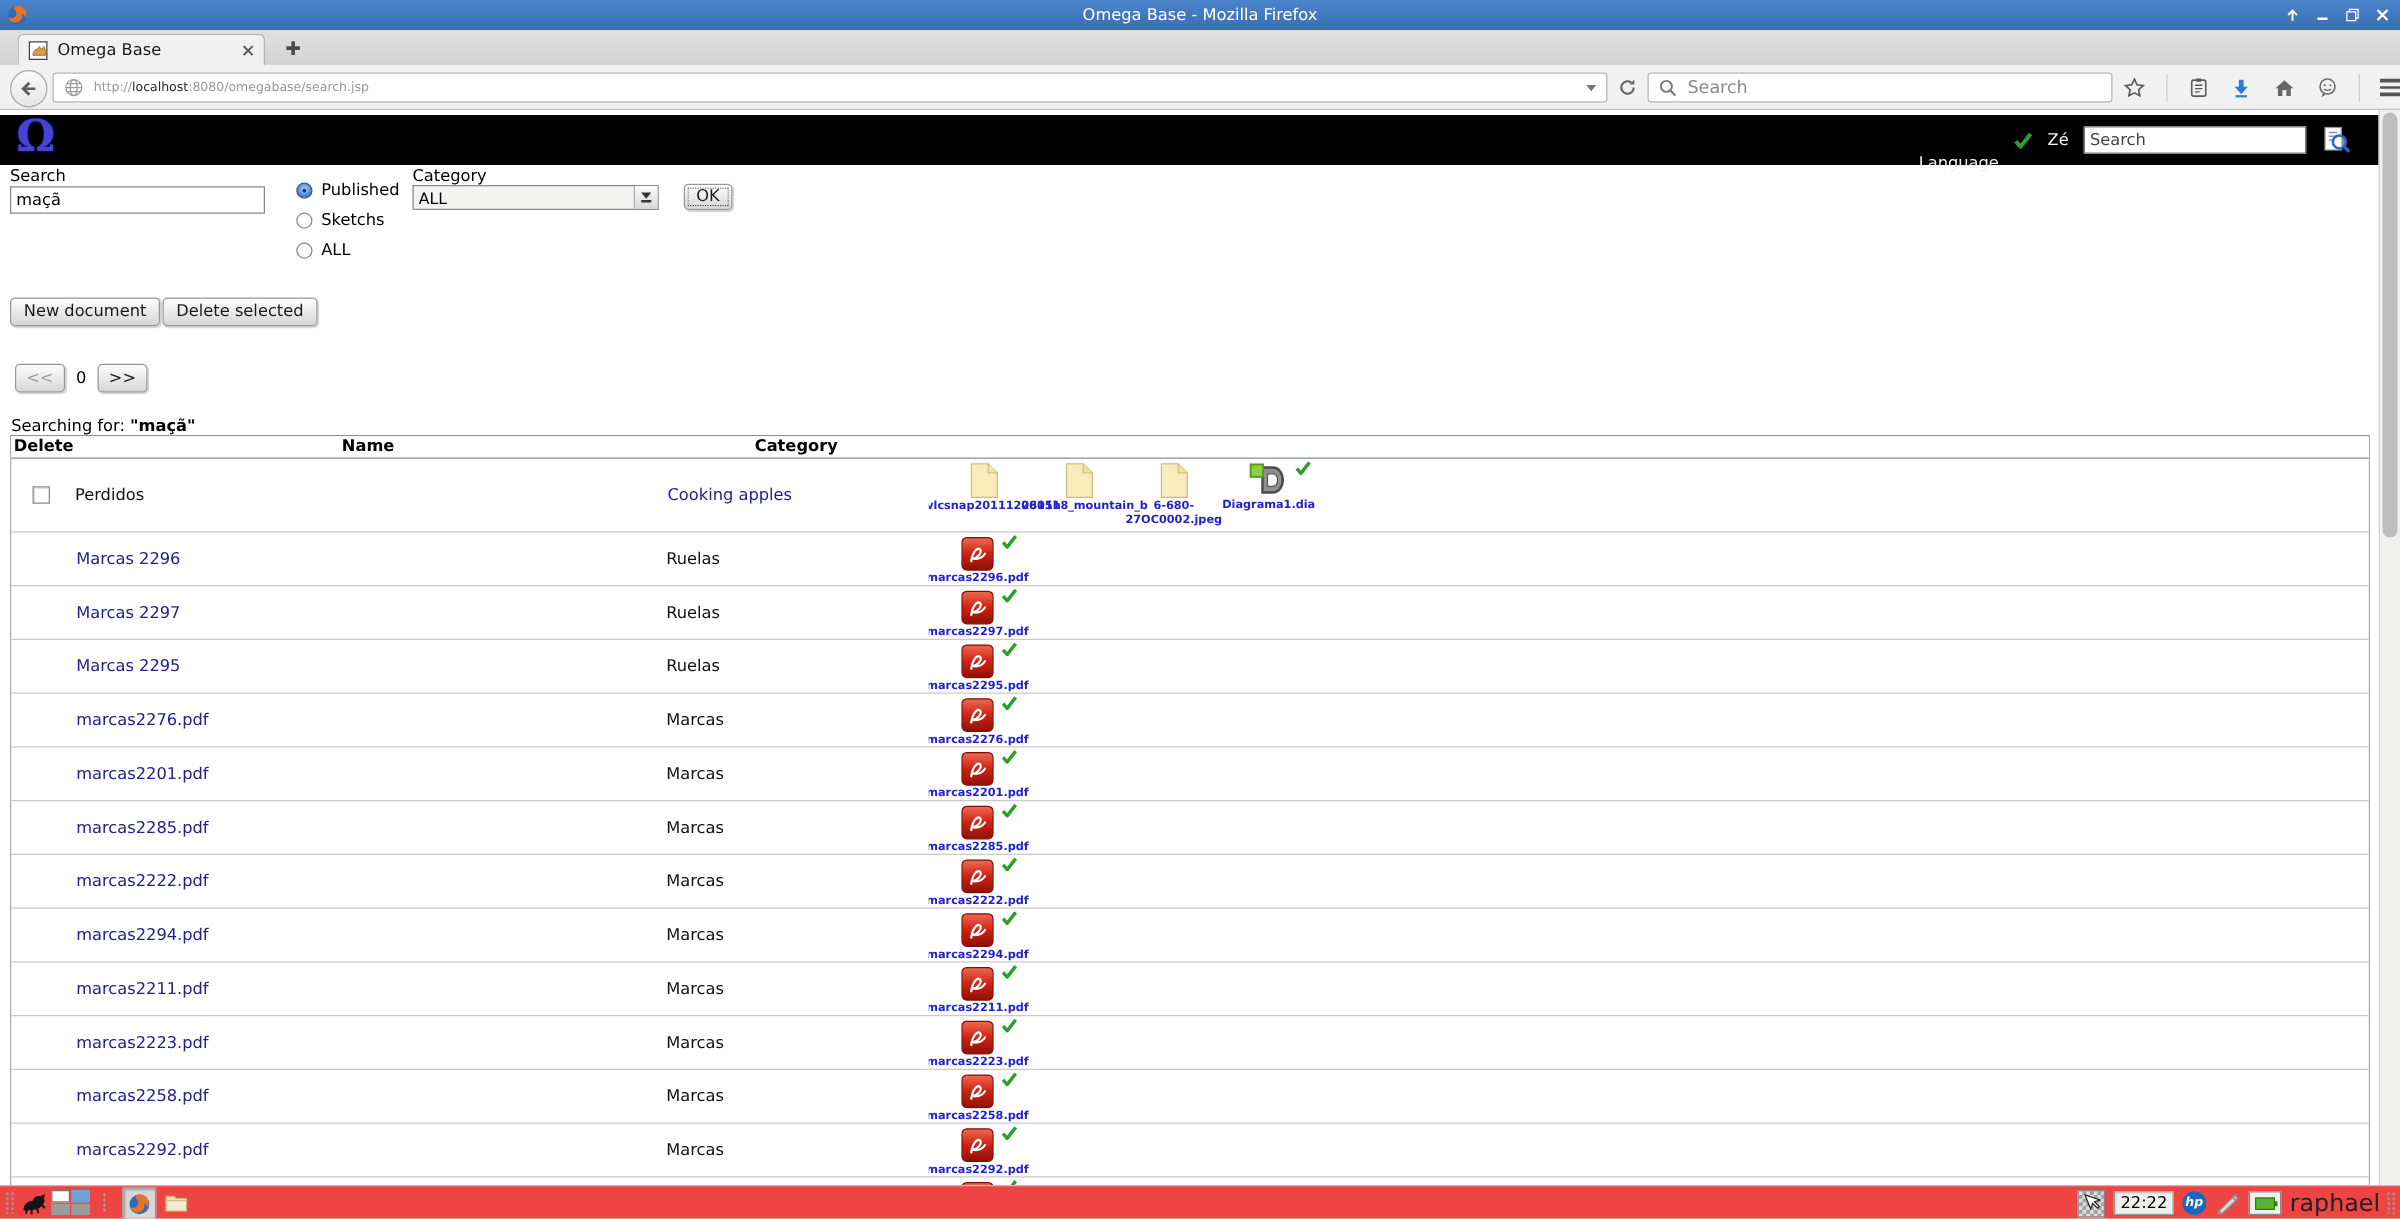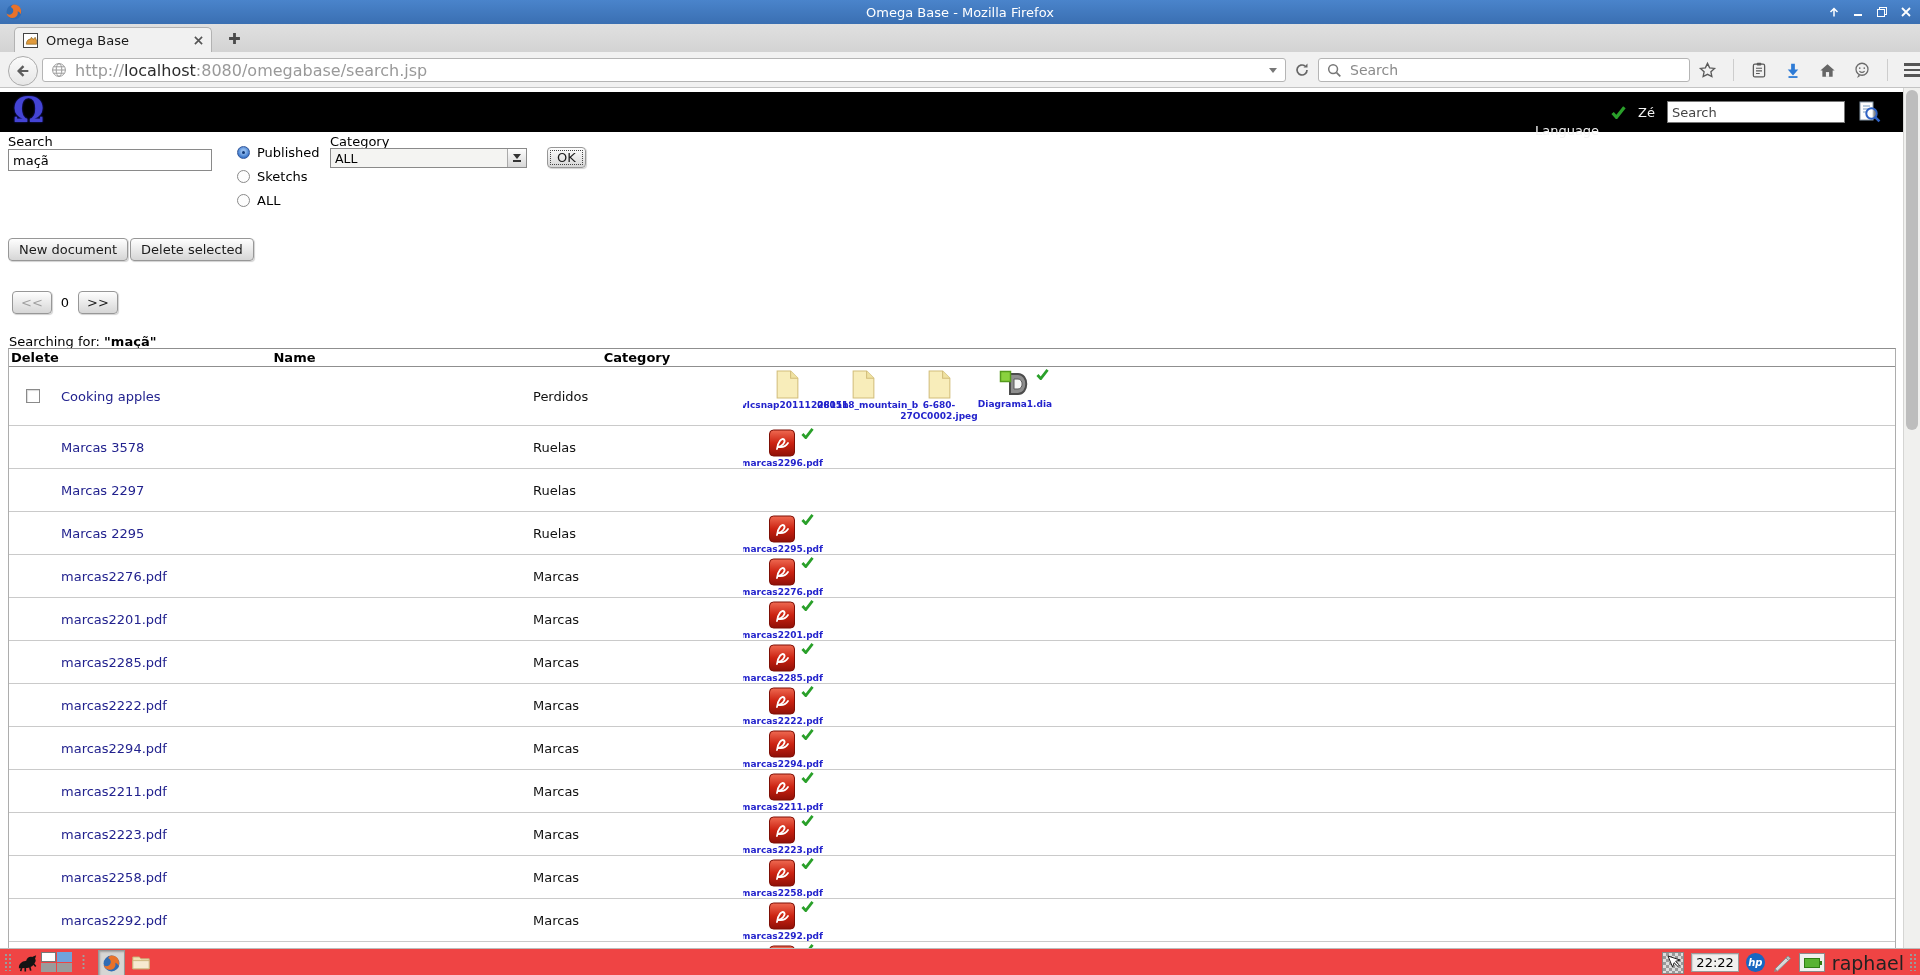--- a/index.html
+++ b/index.html
@@ -28,21 +28,21 @@
 
   
   .navbar{position:absolute;top:52px;left:0;width:1920px;height:36px;background:#f1f1f1;
           border-bottom:1px solid #c4c4c4;box-sizing:border-box;}
   .backbtn{position:absolute;left:8px;top:4px;width:28px;height:28px;border:1px solid #ababab;
            border-radius:50%;background:linear-gradient(#fbfbfb,#e6e6e6);
            display:flex;align-items:center;justify-content:center;cursor:pointer;}
   .urlfield{position:absolute;left:42px;top:6px;width:1244px;height:24px;background:#fff;
             border:1px solid #b5b5b5;border-radius:3px;box-sizing:border-box;
             display:flex;align-items:center;padding:0 8px;gap:8px;cursor:text;}
-  .url-text{font-size:16px;color:#999;white-space:nowrap;flex:1;}
+  .url-text{font-size:10px;color:#999;white-space:nowrap;flex:1;}
   .url-host{color:#2b2b2b;}
   .url-chevron{width:0;height:0;border-left:4px solid transparent;border-right:4px solid transparent;
                border-top:5px solid #777;}
   .reloadbtn{position:absolute;left:1294px;top:10px;cursor:pointer;}
   .searchfield{position:absolute;left:1318px;top:6px;width:372px;height:24px;background:#fff;
                border:1px solid #b5b5b5;border-radius:3px;box-sizing:border-box;
                display:flex;align-items:center;padding:0 8px;gap:8px;cursor:text;}
   .sf-placeholder{color:#8a8a8a;font-size:14px;}
   .nav-icons{position:absolute;left:1698px;top:0;height:36px;display:flex;align-items:center;gap:16px;}
   .nav-sep{width:1px;height:22px;background:#cdcdcd;}
@@ -365,25 +365,25 @@
     <div class="thead">
       <span class="th left">Delete</span>
       <span class="th">Name</span>
       <span class="th">Category</span>
     </div>
     <div>
         <div class="trow tall">
           <div class="cell c-del">
             <span class="checkbox"></span>
           </div>
+          <div class="cell c-cat">
+            <span class="catval">Perdidos</span>
+          </div>
           <div class="cell c-name">
             <span class="rowlink">Cooking apples</span>
-          </div>
-          <div class="cell c-cat">
-            <span class="catval">Perdidos</span>
           </div>
           <div class="cell c-att">
             <span class="attitem image">
               <span class="atticon">
                 <svg width="25" height="29" viewBox="0 0 24 28">
                   <path d="M2 1h13l7 7v19H2z" fill="#f8edba" stroke="#d2bd7a"></path>
                   <path d="M15 1v7h7" fill="#efe2a2" stroke="#d2bd7a"></path>
                 </svg>
               </span>
               <span class="attlabel">vlcsnap2011122811h</span>
@@ -419,21 +419,21 @@
                   <path d="M1.5 6.5l3.6 4L12.5 1" stroke="#2aa02a" stroke-width="3" fill="none"></path>
                 </svg>
               </span>
               <span class="attlabel">Diagrama1.dia</span>
             </span>
           </div>
         </div>
         <div class="trow">
           <div class="cell c-del"></div>
           <div class="cell c-name">
-            <span class="rowlink">Marcas 3578</span>
+            <span class="rowlink">Marcas 2296</span>
           </div>
           <div class="cell c-cat">
             <span class="catval">Ruelas</span>
           </div>
           <div class="cell c-att">
             <span class="attitem pdf">
               <span class="atticon">
                 <svg width="26" height="28" viewBox="0 0 26 28">
                   <defs>
                     <linearGradient id="pg" x1="0" y1="0" x2="0" y2="1">
@@ -455,20 +455,43 @@
             </span>
           </div>
         </div>
         <div class="trow">
           <div class="cell c-del"></div>
           <div class="cell c-name">
             <span class="rowlink">Marcas 2297</span>
           </div>
           <div class="cell c-cat">
             <span class="catval">Ruelas</span>
+          </div>
+          <div class="cell c-att">
+            <span class="attitem pdf">
+              <span class="atticon">
+                <svg width="26" height="28" viewBox="0 0 26 28">
+                  <defs>
+                    <linearGradient id="pg" x1="0" y1="0" x2="0" y2="1">
+                      <stop offset="0" stop-color="#ef6a52"></stop>
+                      <stop offset="0.5" stop-color="#cc2312"></stop>
+                      <stop offset="1" stop-color="#8f1007"></stop>
+                    </linearGradient>
+                  </defs>
+                  <rect x="0.5" y="1" width="25" height="26" rx="4" fill="url(#pg)" stroke="#7e0f05"></rect>
+                  <path d="M8 20c1-7.5 5-11.5 7-9.5s-2 7.5-6.2 7.3c5.2 1.2 8.2-.8 10.2-3.8" stroke="#fff" stroke-width="1.8" fill="none" stroke-linecap="round"></path>
+                </svg>
+              </span>
+              <span class="attcheck">
+                <svg width="13" height="11" viewBox="0 0 14 12">
+                  <path d="M1.5 6.5l3.6 4L12.5 1" stroke="#2aa02a" stroke-width="3" fill="none"></path>
+                </svg>
+              </span>
+              <span class="attlabel">marcas2297.pdf</span>
+            </span>
           </div>
         </div>
         <div class="trow">
           <div class="cell c-del"></div>
           <div class="cell c-name">
             <span class="rowlink">Marcas 2295</span>
           </div>
           <div class="cell c-cat">
             <span class="catval">Ruelas</span>
           </div>

